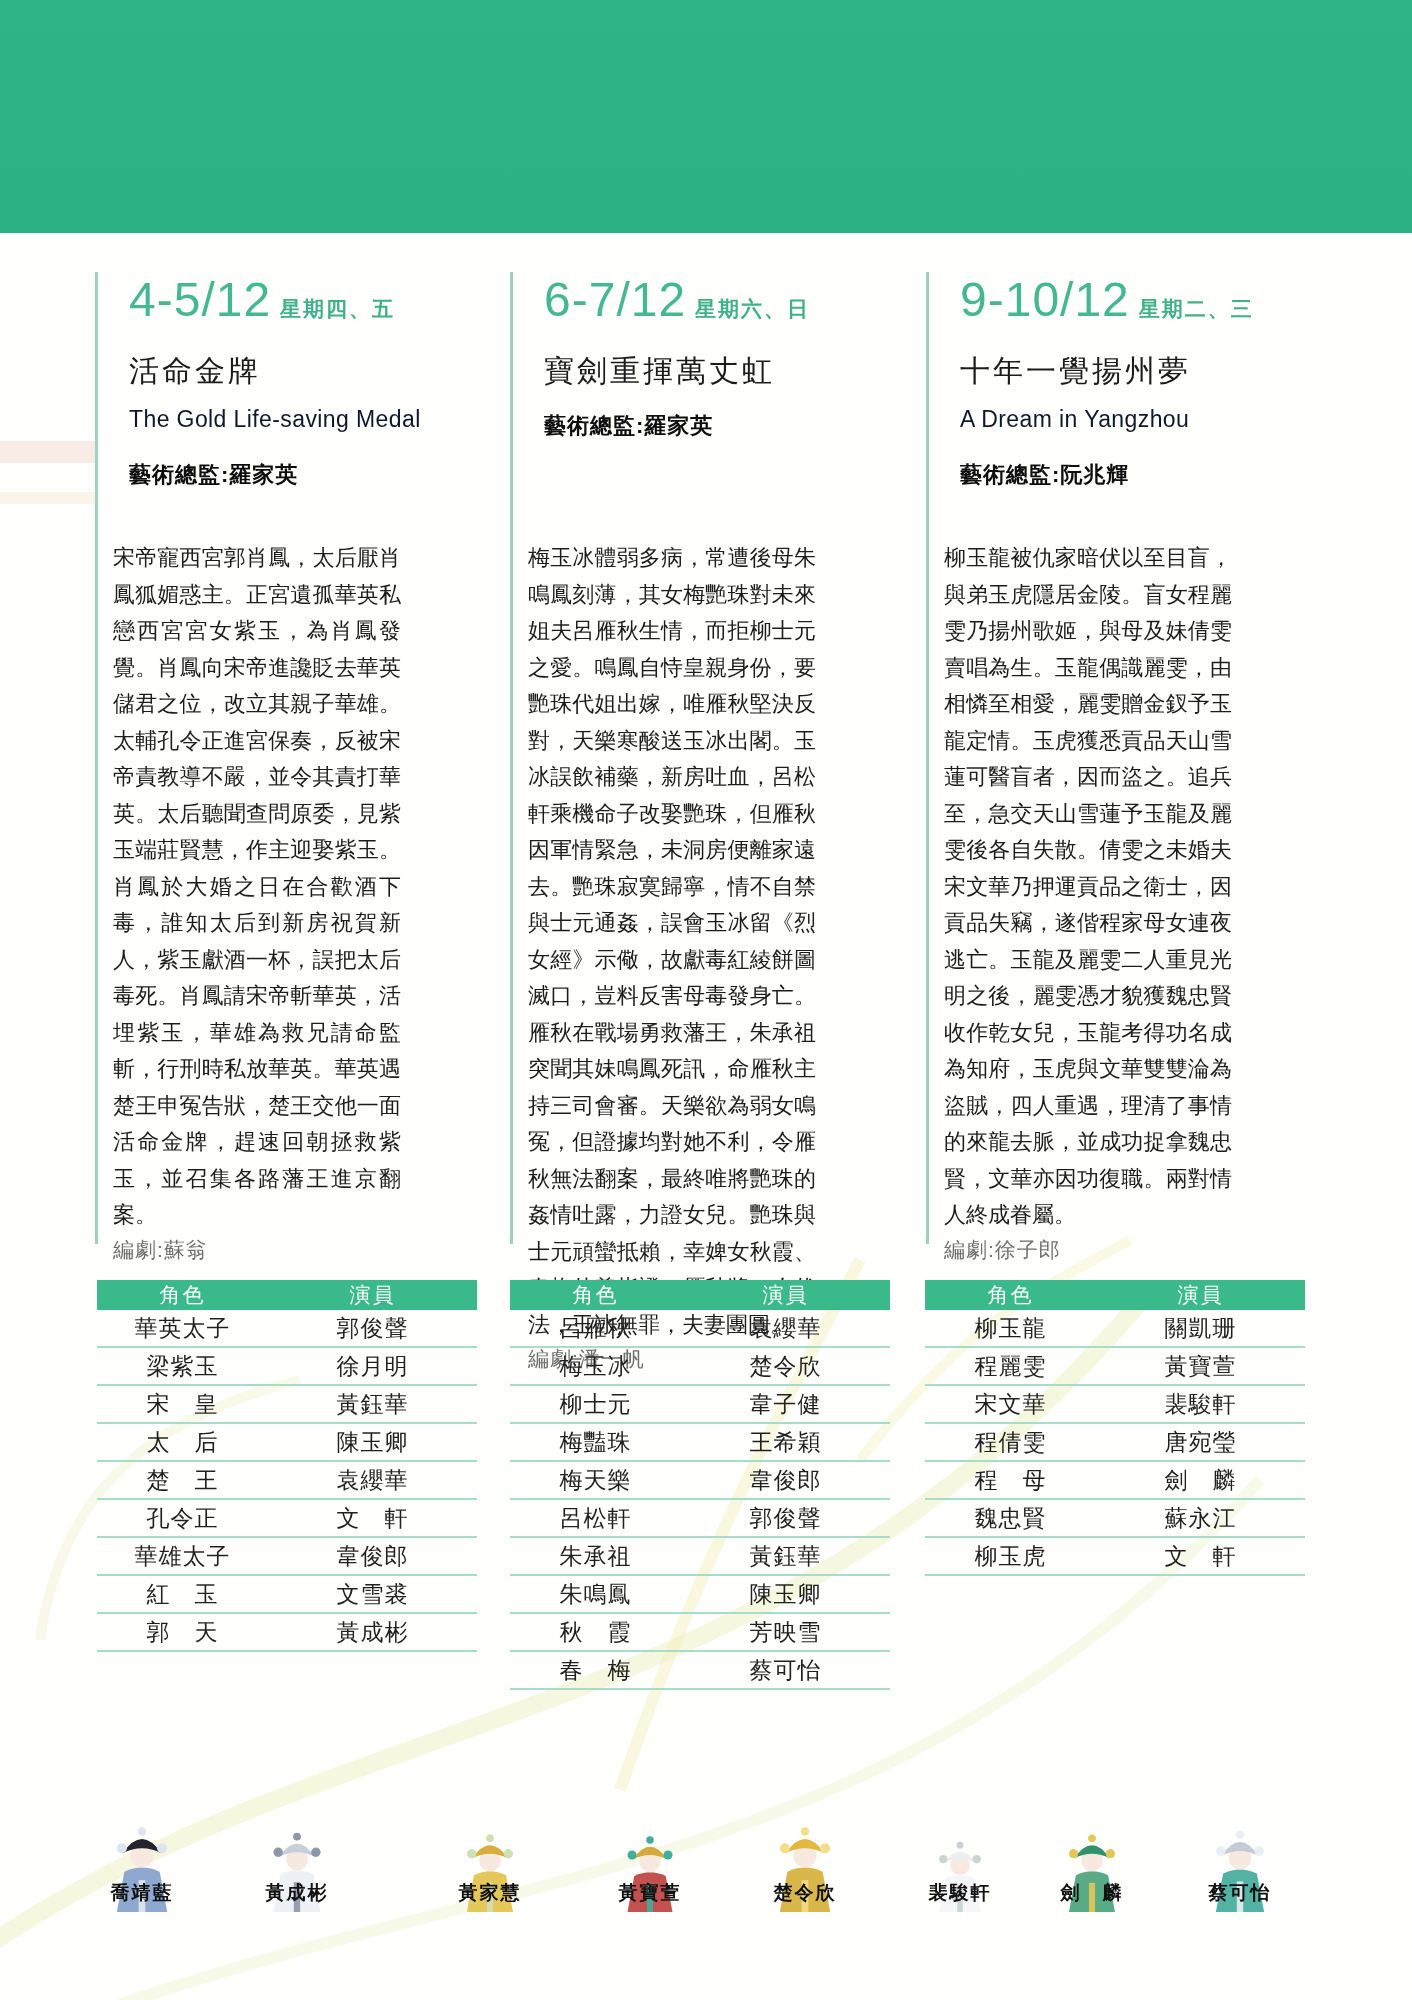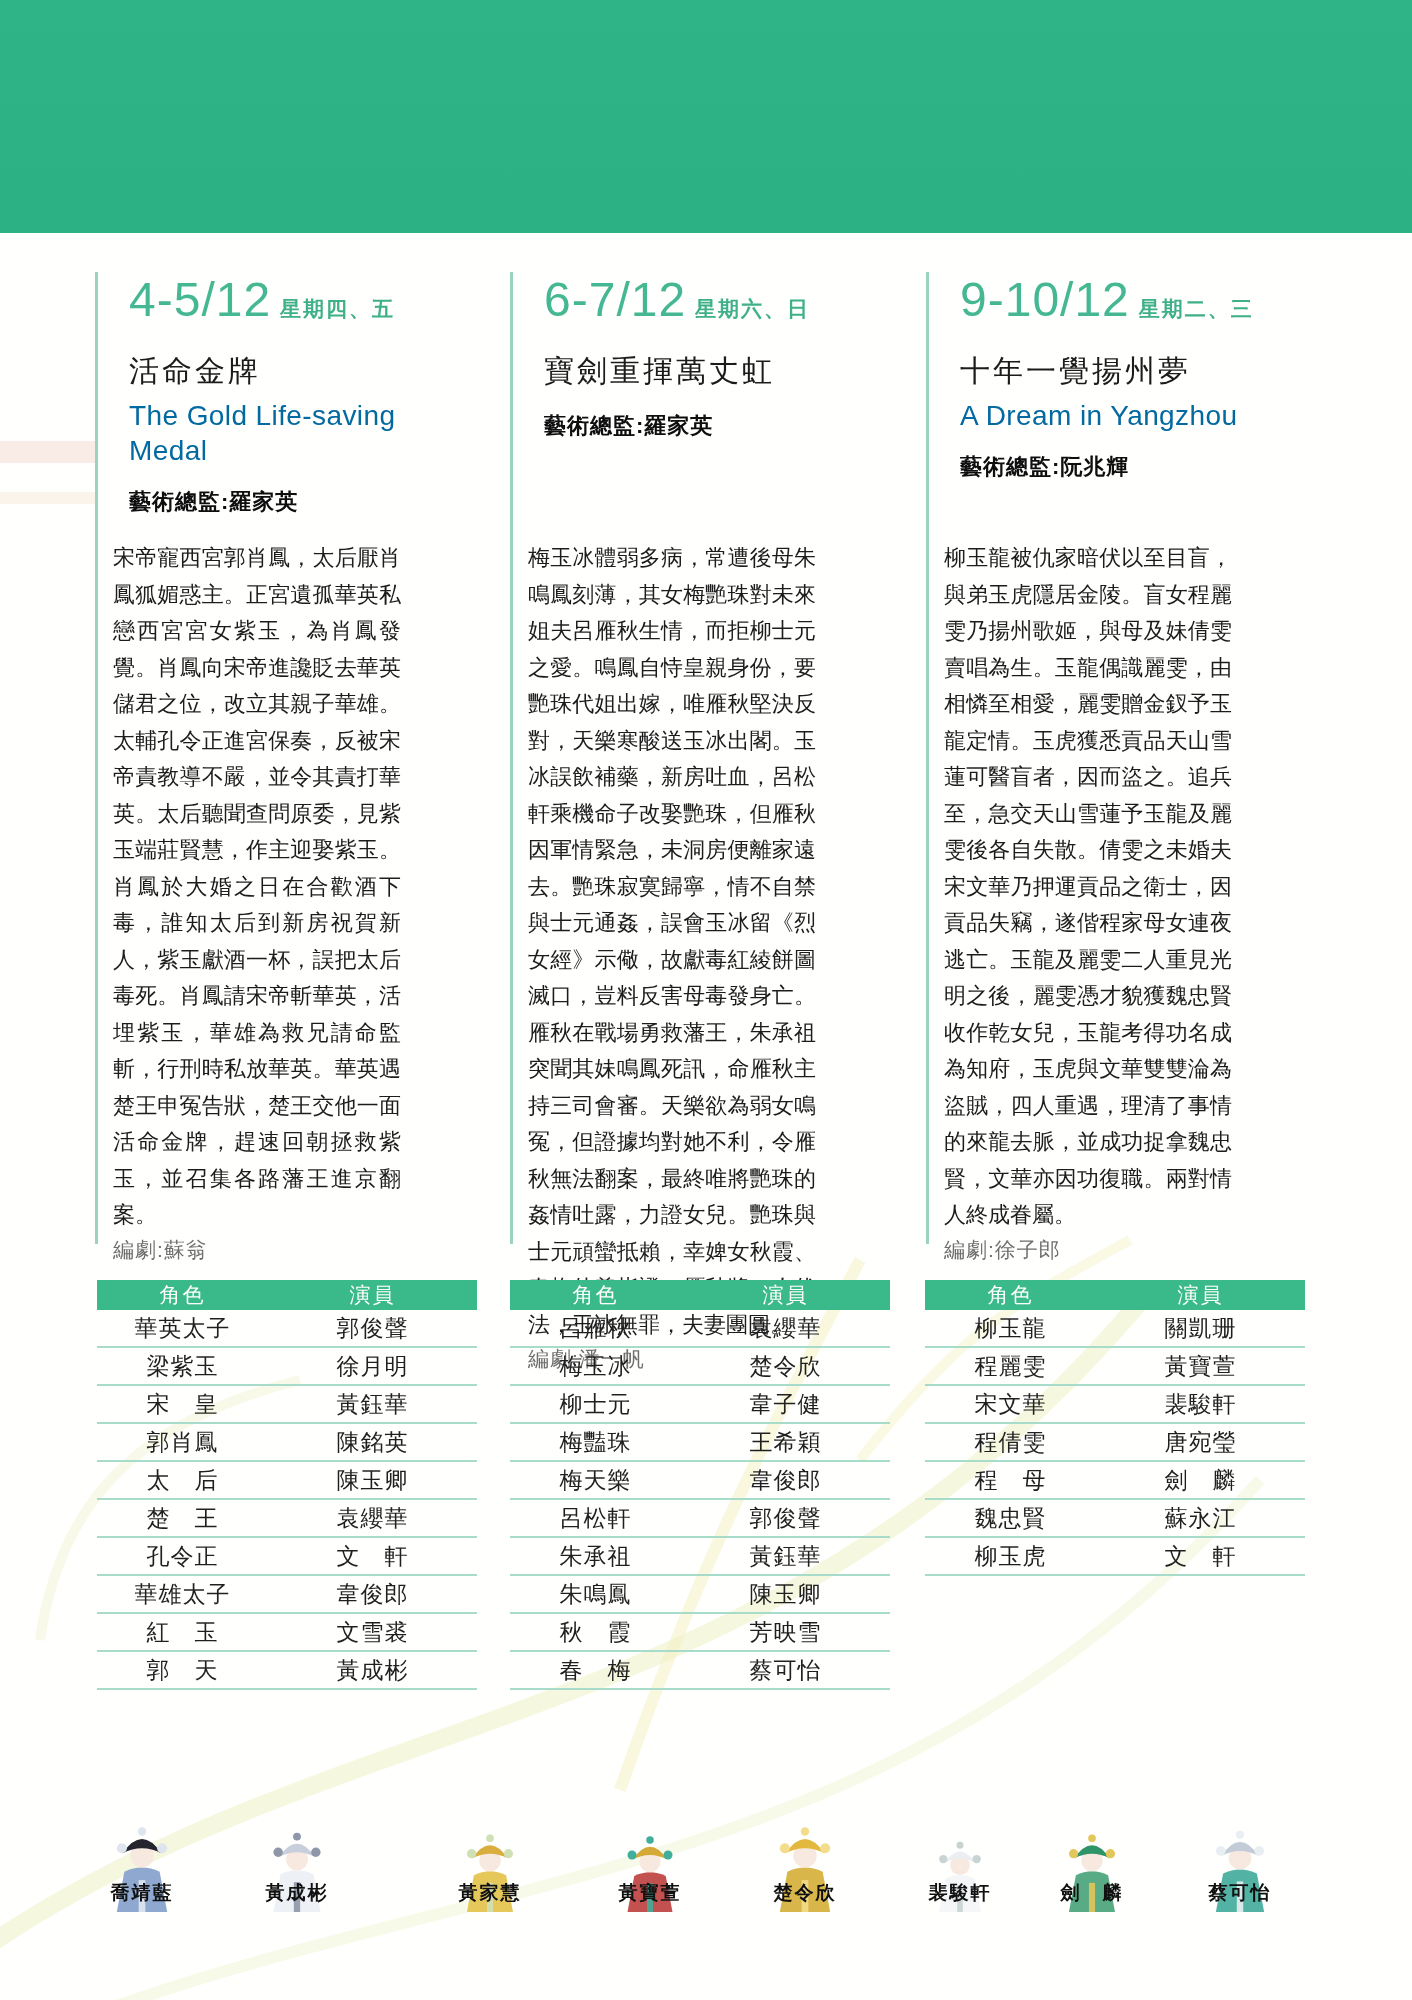--- a/index.html
+++ b/index.html
@@ -15,21 +15,21 @@
 
   .col { position:absolute; top:272px; width:300px; height:972px;
          border-left:3px solid #9bd3c0; padding-left:31px; z-index:2; }
   .col1 { left:95px; } .col2 { left:510px; } .col3 { left:926px; }
 
   .date-line { white-space:nowrap; }
   .date-num { font-size:48px; font-weight:400; color:#45b793; letter-spacing:1px; }
   .date-week { font-size:21px; font-weight:bold; color:#3fb089; margin-left:9px; letter-spacing:2px; }
 
   .title-zh { margin:24px 0 0 0; font-size:30px; font-weight:500; color:#1b1b1b; letter-spacing:3px; }
-  .title-en { margin-top:6px; font-size:28px; font-weight:300; color:#0369a1; line-height:35px; letter-spacing:0.4px; }
+  .title-en { margin-top:6px; font-size:23px; font-weight:300; color:#0f172a; line-height:43px; letter-spacing:0.4px; }
   .director { margin-top:19px; font-size:22px; font-weight:bold; color:#0e0e0e; letter-spacing:1px; }
 
   .synopsis-block { position:absolute; left:15px; top:268px; width:288px; }
   .synopsis { margin:0; font-size:22px; line-height:36.5px; text-align:justify;
               text-justify:inter-ideograph; color:#1c1c1c; }
   .playwright { margin-top:2px; font-size:21px; color:#6f6f6f; letter-spacing:1px; }
 
   .cast { position:absolute; top:1280px; width:380px; z-index:2; }
   .cast-t1 { left:97px; } .cast-t2 { left:510px; } .cast-t3 { left:925px; }
   .cast-header { height:30px; background:#3ab98a; color:#ffffff; display:flex;
@@ -113,24 +113,20 @@
         </div>
         <div class="cast-row">
           <span class="c1">梁紫玉</span>
           <span class="c2">徐月明</span>
         </div>
         <div class="cast-row">
           <span class="c1">宋　皇</span>
           <span class="c2">黃鈺華</span>
         </div>
         <div class="cast-row">
-          <span class="c1">郭肖鳳</span>
-          <span class="c2">陳銘英</span>
-        </div>
-        <div class="cast-row">
           <span class="c1">太　后</span>
           <span class="c2">陳玉卿</span>
         </div>
         <div class="cast-row">
           <span class="c1">楚　王</span>
           <span class="c2">袁纓華</span>
         </div>
         <div class="cast-row">
           <span class="c1">孔令正</span>
           <span class="c2">文　軒</span>

